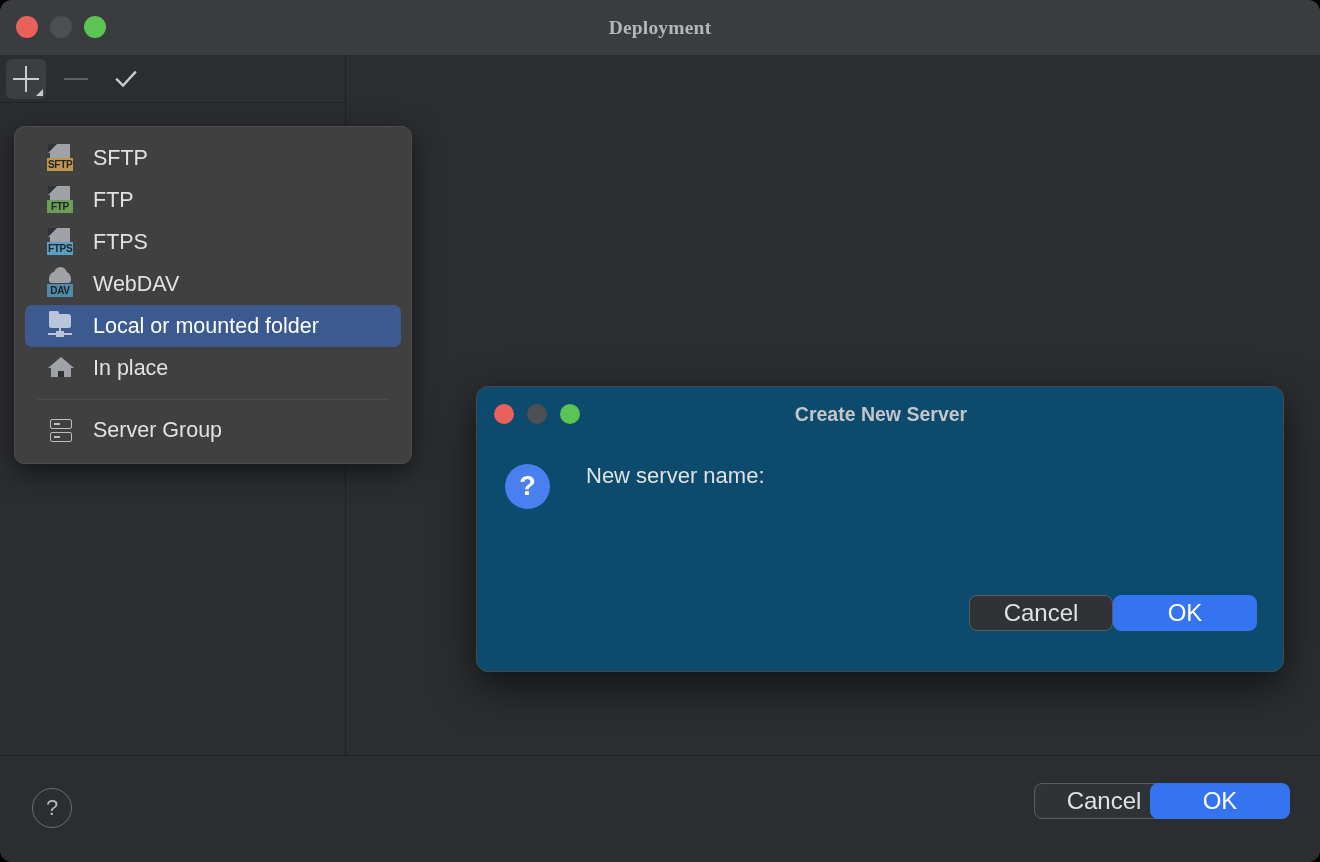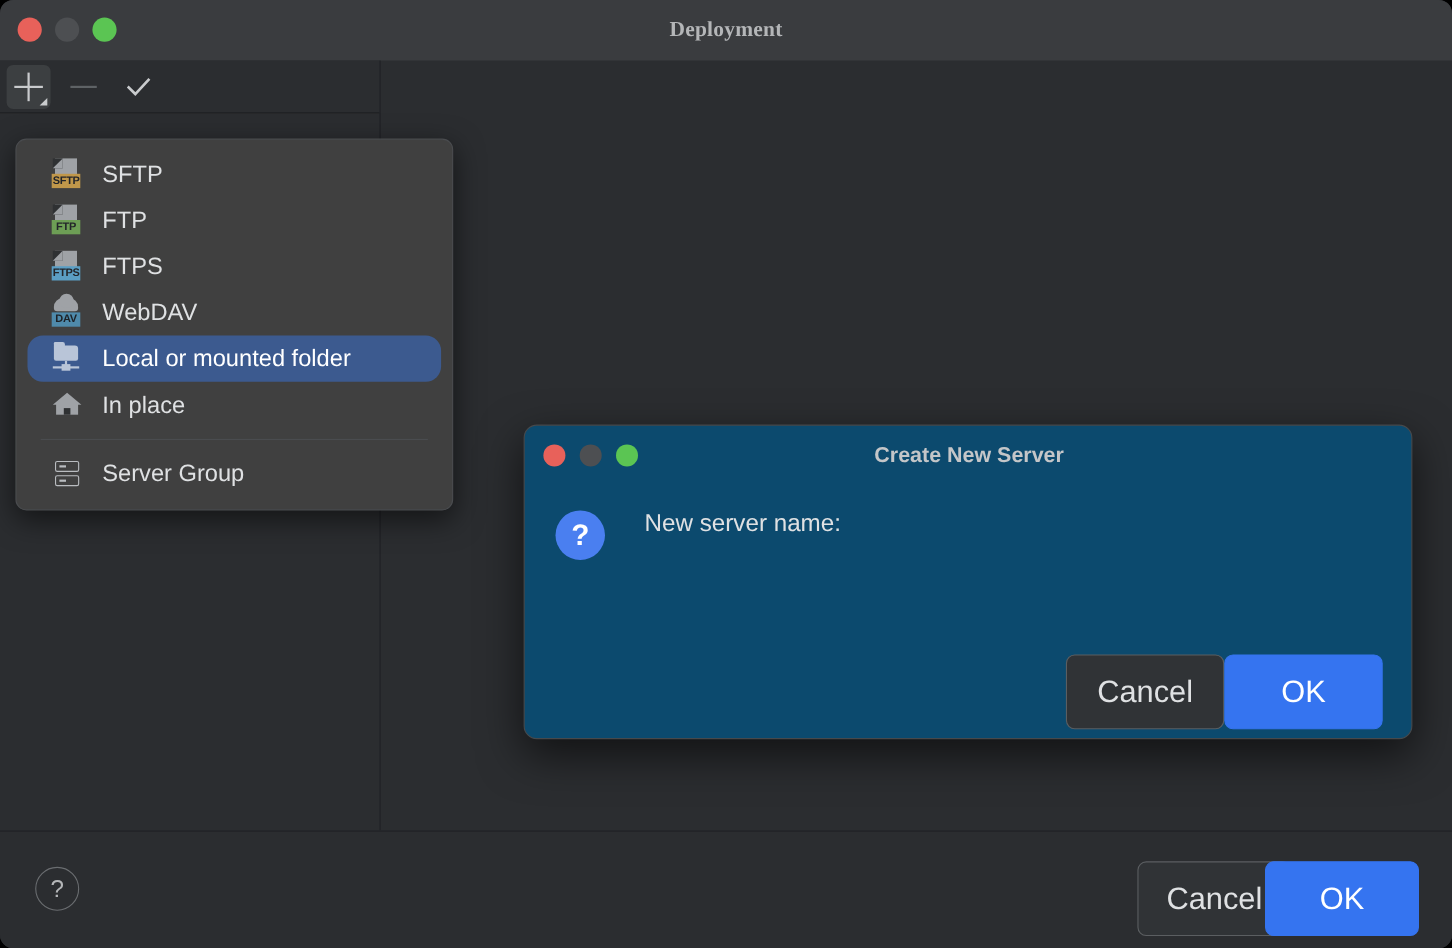--- a/index.html
+++ b/index.html
@@ -136,21 +136,21 @@
   .menu-item {
     display: flex;
     align-items: center;
     height: 42px;
     margin: 0 10px;
     padding-left: 22px;
     border-radius: 7px;
     color: #dfe1e3;
     font-size: 21.5px;
   }
-  .menu-item.selected { background: #3c5a8f; color: #ffffff; border-radius: 14px; }
+  .menu-item.selected { background: #3c5a8f; color: #ffffff; }
   .menu-icon {
     width: 28px; height: 28px;
     margin-right: 18px;
     position: relative;
     flex: 0 0 28px;
   }
   .menu-label { white-space: nowrap; }
 
   .menu-sep {
     height: 1px;
@@ -303,23 +303,23 @@
     width: 40px; height: 40px;
     border-radius: 50%;
     border: 1.6px solid #6a6d70;
     color: #b4b6b8;
     font-size: 22px;
     display: flex;
     align-items: center;
     justify-content: center;
   }
   .btn {
-    height: 68px;
+    height: 36px;
     border-radius: 8px;
-    font-size: 28px;
+    font-size: 24px;
     display: flex;
     align-items: center;
     justify-content: center;
     white-space: nowrap;
   }
   .btn.secondary {
     background: #303336;
     border: 1px solid #5b5e61;
     color: #dfe1e3;
   }

